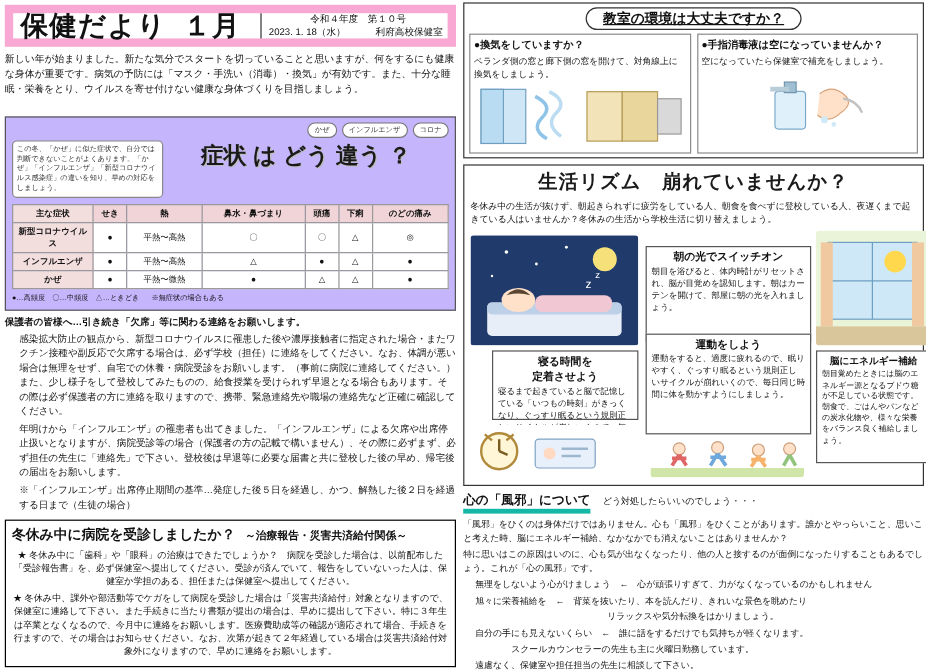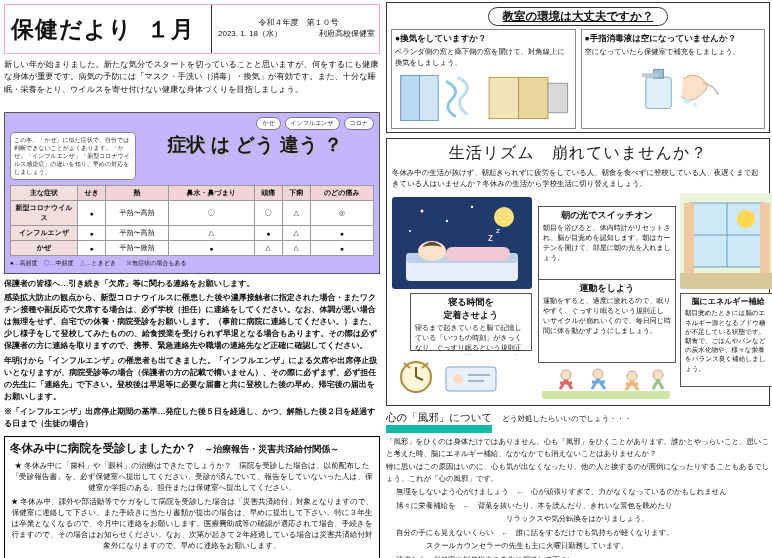--- a/index.html
+++ b/index.html
@@ -1,21 +1,21 @@
 <!DOCTYPE html>
 <html><head>
 <meta charset="utf-8">
 <style>
   html,body{margin:0;padding:0;}
   body{width:772px;height:558px;background:#ffffff;font-family:"Liberation Sans",sans-serif;color:#111;overflow:hidden;}
   .page{position:relative;width:772px;height:558px;}
 
   
   .left{position:absolute;left:4px;top:4px;width:376px;height:550px;}
-  .masthead{display:flex;align-items:center;border:1px solid #f9a8d4;height:50px;box-sizing:border-box;}
+  .masthead{display:flex;align-items:center;border:7px solid #f9a8d4;height:35px;box-sizing:border-box;}
   .mast-title{flex:0 0 200px;font-size:21px;font-weight:bold;letter-spacing:1px;padding-left:6px;
               border-right:1px solid #333;height:100%;display:flex;align-items:center;}
   .mast-title .big{font-size:23px;}
   .mast-right{flex:1;display:flex;flex-direction:column;justify-content:center;padding-left:6px;font-size:8px;line-height:1.35;}
   .mast-right .r1{}
   .mast-right .r2{display:flex;justify-content:space-between;padding-right:4px;}
 
   .lead{font-size:8.2px;line-height:1.5;margin-top:5px;}
   .lead p{margin:0 0 2px 0;}
 
@@ -29,21 +29,21 @@
   .tag{font-size:6px;border:1px solid #777;border-radius:8px;padding:1px 5px;background:#fff;color:#333;}
   table.sym{width:100%;border-collapse:collapse;margin-top:5px;font-size:7px;}
   table.sym th,table.sym td{border:1px solid #9a9a9a;text-align:center;padding:2px 1px;}
   table.sym thead th{background:#f1d4d8;font-weight:bold;}
   table.sym th.rowh{background:#f3dede;text-align:center;width:64px;font-weight:bold;}
   td.c{background:#fff;}
   .legend{display:flex;gap:10px;font-size:6px;margin-top:3px;justify-content:flex-start;}
 
   .warn{font-size:8px;font-weight:bold;margin-top:4px;}
   .body-text{font-size:8px;line-height:1.5;margin-top:3px;}
-  .body-text p{margin:0 0 3px 0;font-weight:bold;}
+  .body-text p{margin:0 0 3px 12px;}
 
   
   .winterbox{border:1px solid #000000;margin-top:6px;padding:4px 5px;text-align:center;}
   .winter-head{display:flex;align-items:baseline;gap:8px;}
   .winter-h1{font-size:11.5px;font-weight:bold;}
   .winter-h2{font-size:9px;font-weight:bold;}
   .winter-list{font-size:7.6px;line-height:1.45;margin-top:4px;}
   .winter-list p{margin:0 0 3px 0;}
 
   .dentalbox{border:1px solid #333;margin-top:5px;padding:4px 5px;font-size:7.4px;line-height:1.45;}
@@ -58,31 +58,31 @@
           display:inline-block;padding:1px 14px;background:#fff;text-decoration:underline;}
   .rtitle-wrap{text-align:center;margin-bottom:3px;}
   .two{display:flex;gap:5px;}
   .half{flex:1;border:1px solid #8a8a8a;padding:3px;}
   .h-title{font-size:8.5px;font-weight:bold;margin-bottom:2px;}
   .h-body{font-size:7.3px;line-height:1.45;}
   .h-body p{margin:0 0 2px 0;}
   .art{height:54px;margin-top:3px;position:relative;overflow:hidden;border-radius:2px;}
 
   .life{margin-top:5px;border:1px solid #333;padding:4px 5px;}
-  .life-title{text-align:center;font-size:16px;font-weight:normal;color:#1a1a1a;letter-spacing:1px;}
+  .life-title{text-align:center;font-size:16px;font-weight:bold;color:#1a1a1a;letter-spacing:1px;}
   .life-lead{font-size:7.4px;line-height:1.5;margin-top:3px;}
   .life-grid{position:relative;height:208px;margin-top:4px;}
   .cardbox{position:absolute;border:1px solid #555;background:#fff;}
   .cardbox .ct{font-size:9px;font-weight:bold;text-align:center;margin:2px 0 1px 0;}
   .cardbox .cb{font-size:7px;line-height:1.4;padding:0 4px 3px 4px;}
   .illus{position:absolute;border-radius:3px;overflow:hidden;}
 
   .kokoro{margin-top:5px;}
   .kokoro-head{display:flex;align-items:baseline;gap:10px;}
-  .kokoro-title{font-size:10.5px;font-weight:normal;border-bottom:8px solid #14b8a6;}
+  .kokoro-title{font-size:10.5px;font-weight:bold;border-bottom:4px solid #14b8a6;}
   .kokoro-sub{font-size:7.5px;}
   .kokoro-body{font-size:7.4px;line-height:1.55;margin-top:3px;}
   .kokoro-body p{margin:0 0 2px 0;}
   .indent{padding-left:10px;}
 
   
   svg{display:block;}
 </style>
 </head>
 <body>

